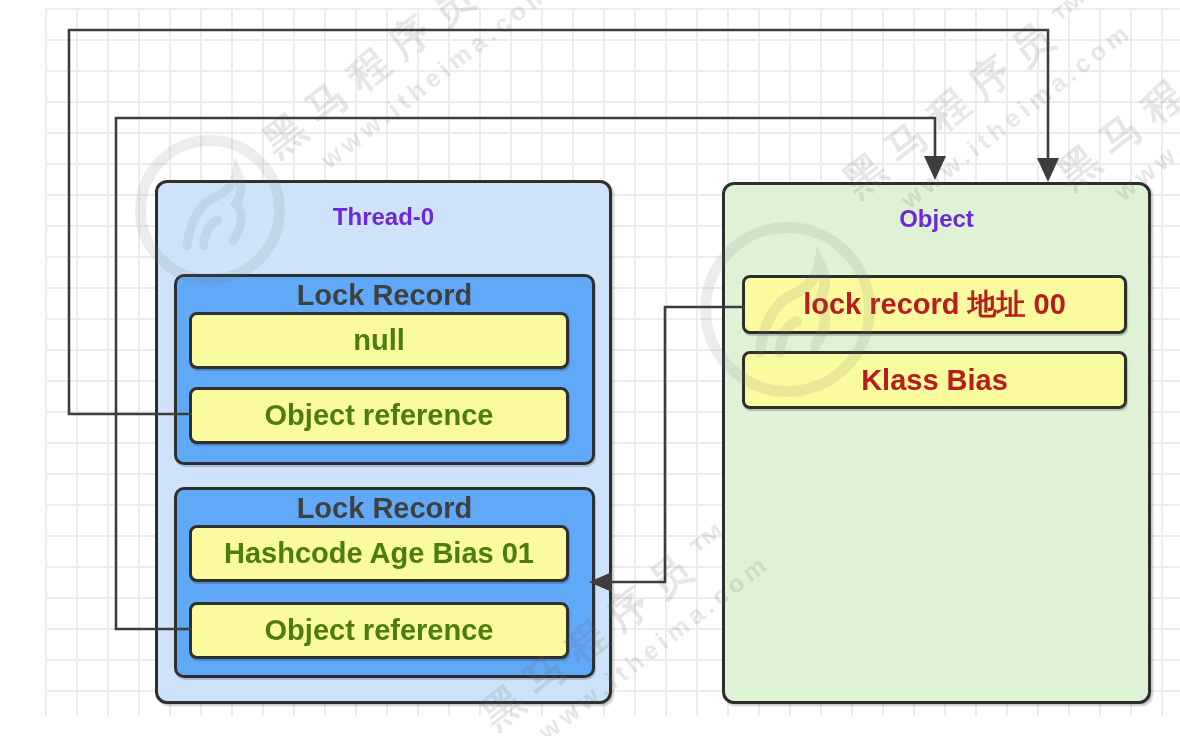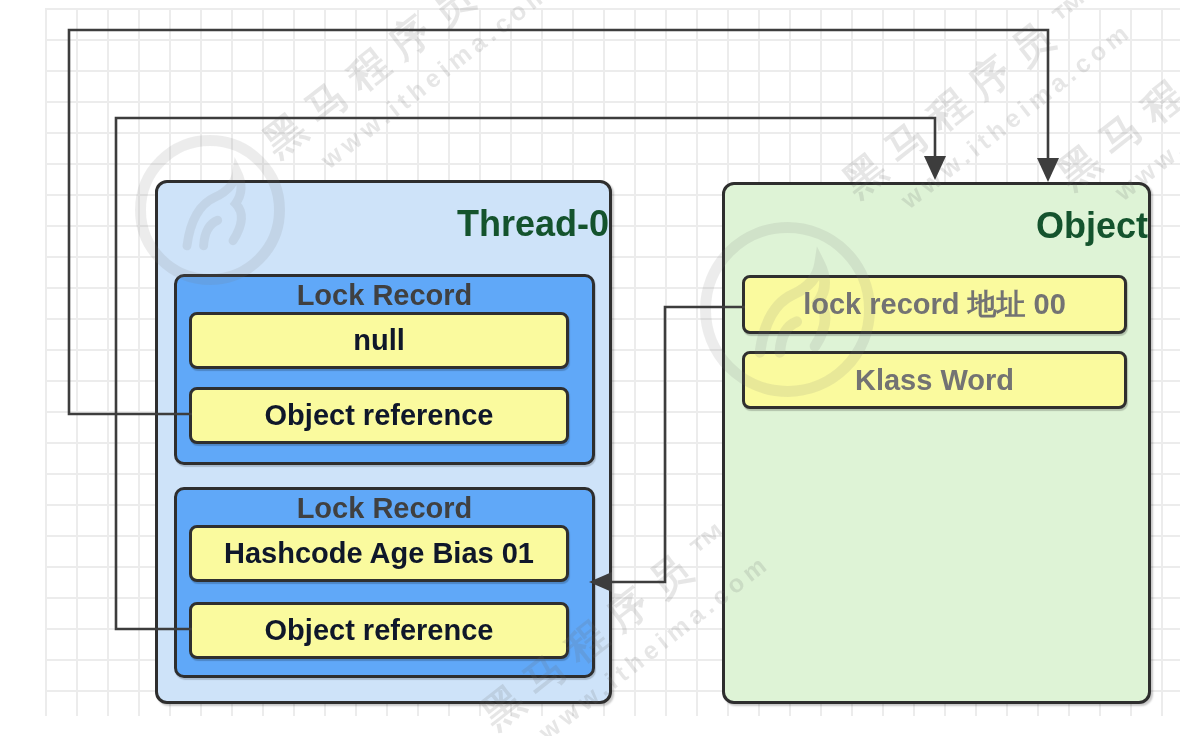--- a/index.html
+++ b/index.html
@@ -8,37 +8,37 @@
   
   .grid{position:absolute;left:45px;top:8px;width:1135px;height:708px;z-index:0;
         background-image:linear-gradient(to right,#ececec 2px,transparent 2px),
                          linear-gradient(to bottom,#ececec 2px,transparent 2px);
         background-size:31px 31px;}
   
   .box{position:absolute;border:3.5px solid #2e2e2e;border-radius:12px;z-index:1;
        box-shadow:2px 2px 2px rgba(0,0,0,0.22);}
   .thread{left:155px;top:180px;width:451px;height:518px;background:#cee3f9;}
   .objectbox{left:722px;top:182px;width:423px;height:516px;background:#def3d6;}
-  .box-title{position:absolute;top:20px;left:0;width:100%;text-align:right;
-             font-size:36px;font-weight:bold;color:#14532d;}
+  .box-title{position:absolute;top:20px;left:0;width:100%;text-align:center;
+             font-size:24px;font-weight:bold;color:#6d28d9;}
   .lock-record{position:absolute;left:16px;width:415px;height:185px;background:#60a8f8;
                border:3px solid #2e2e2e;border-radius:10px;box-shadow:1px 2px 1px rgba(0,0,0,0.18);}
   .lr1{top:91px;} .lr2{top:304px;}
   .lr-title{position:absolute;top:2px;left:0;width:100%;text-align:center;
             font-size:29px;font-weight:bold;color:#404040;}
   .slot{position:absolute;left:12px;width:380px;height:57px;background:#fafa9e;
         border:3px solid #2f2f2f;border-radius:8px;box-sizing:border-box;
         display:flex;align-items:center;justify-content:center;
-        font-size:29px;font-weight:bold;color:#0f172a;box-shadow:1px 2px 1px rgba(0,0,0,0.2);}
+        font-size:29px;font-weight:bold;color:#4d7c0f;box-shadow:1px 2px 1px rgba(0,0,0,0.2);}
   .lr1 .s1{top:35px;} .lr1 .s2{top:110px;}
   .lr2 .s1{top:35px;} .lr2 .s2{top:112px;}
   .field{position:absolute;left:17px;width:385px;background:#fafa9e;
          border:3px solid #2f2f2f;border-radius:8px;box-sizing:border-box;
          display:flex;align-items:center;justify-content:center;
-         font-size:29px;font-weight:bold;color:#737373;box-shadow:1px 2px 1px rgba(0,0,0,0.2);}
+         font-size:29px;font-weight:bold;color:#b91c1c;box-shadow:1px 2px 1px rgba(0,0,0,0.2);}
   .f1{top:90px;height:59px;}
   .f2{top:166px;height:58px;}
   .fbody{top:239px;height:255px;}
   
   .wm-tile{position:absolute;transform:rotate(-38deg);transform-origin:0 0;
            color:#6a6a6a;opacity:0.16;font-weight:bold;z-index:2;pointer-events:none;}
   .wm-line1{font-size:40px;letter-spacing:13px;white-space:nowrap;}
   .wm-line2{font-size:25px;letter-spacing:5px;margin:4px 0 0 34px;white-space:nowrap;}
   .t1{left:252px;top:126px;} .t2{left:832px;top:166px;}
   .t3{left:1046px;top:158px;} .t4{left:470px;top:698px;}
@@ -71,21 +71,21 @@
     <div class="lock-record lr2">
       <div class="lr-title">Lock Record</div>
       <div class="slot s1">Hashcode Age Bias 01</div>
       <div class="slot s2">Object reference</div>
     </div>
   </div>
 
   <div class="box objectbox">
     <div class="box-title">Object</div>
     <div class="field f1">lock record 地址 00</div>
-    <div class="field f2">Klass Word</div>
+    <div class="field f2">Klass Bias</div>
   </div>
 
   <div class="wm-circle c1">
     <svg viewBox="0 0 100 100">
       <path d="M32 78 Q36 48 54 40 Q69 33 71 20 Q78 34 70 45 Q80 55 68 74 M45 78 Q46 62 56 58" fill="none" stroke="#777" stroke-width="7" stroke-linecap="round"></path>
     </svg>
   </div>
   <div class="wm-circle c2">
     <svg viewBox="0 0 100 100">
       <path d="M32 78 Q36 48 54 40 Q69 33 71 20 Q78 34 70 45 Q80 55 68 74 M45 78 Q46 62 56 58" fill="none" stroke="#777" stroke-width="7" stroke-linecap="round"></path>

